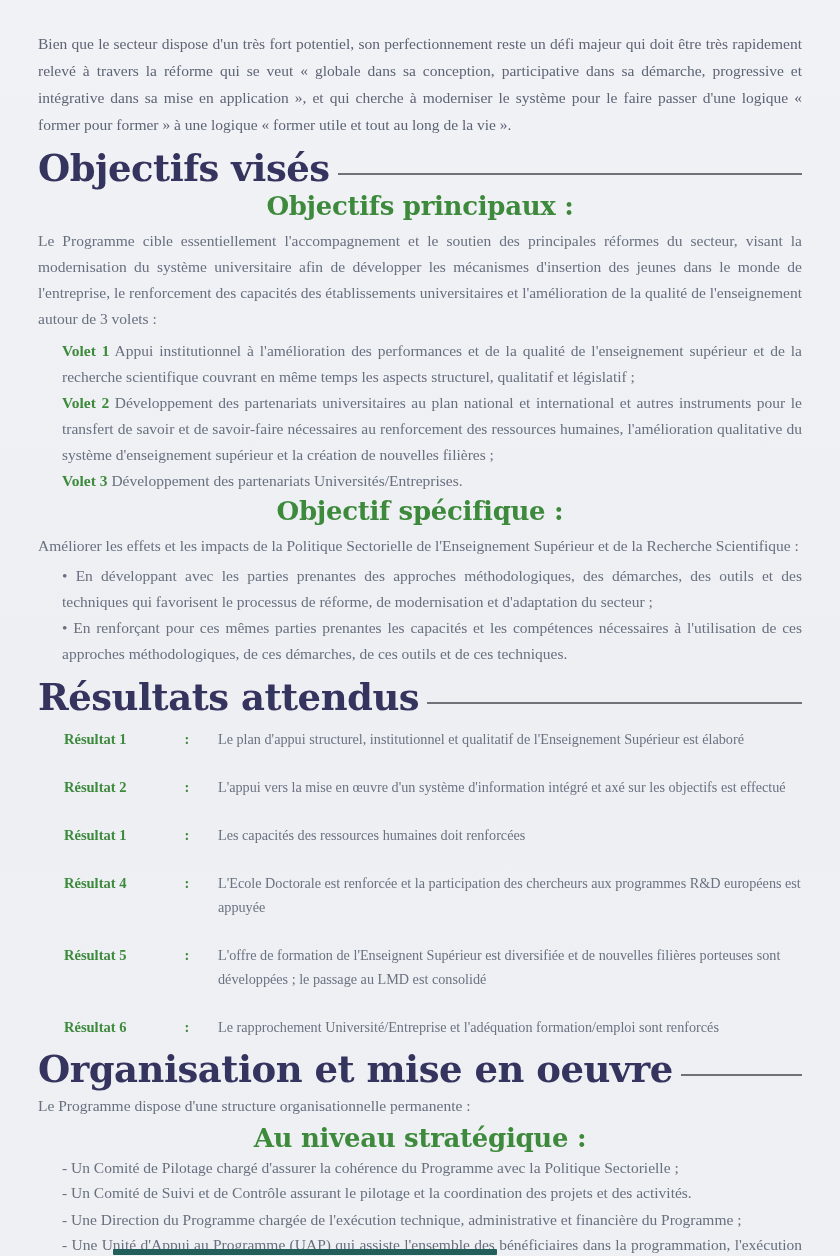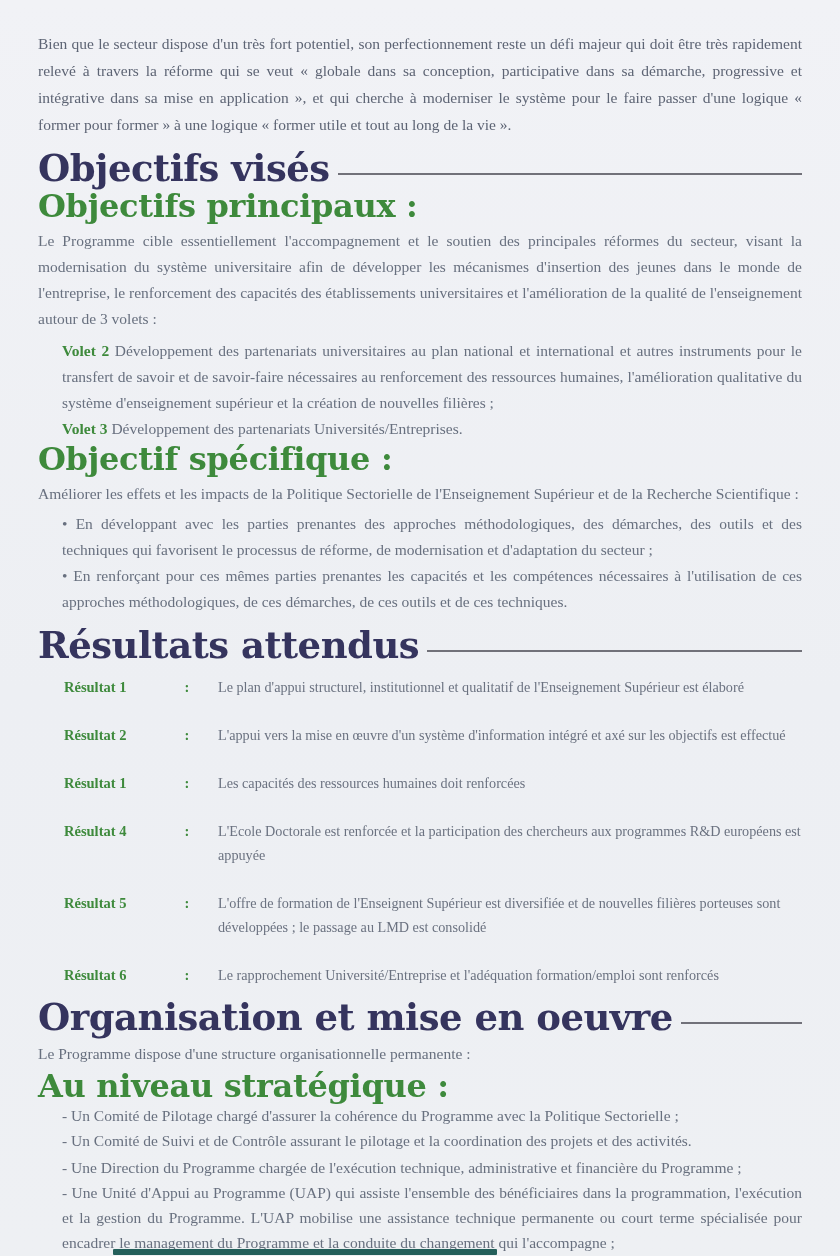--- a/index.html
+++ b/index.html
@@ -22,22 +22,22 @@
   .h1row .h1{
     font-family:"DejaVu Serif","Liberation Serif",serif;
     font-size:37px;font-weight:bold;color:#35345e;line-height:42px;
     letter-spacing:-0.5px;white-space:nowrap;margin:0;
   }
   .h1row .rule{flex:1;height:0;border-top:2px solid #5a5a63;margin-top:12px;opacity:.85;}
 
   
   .h2{
     font-family:"DejaVu Serif","Liberation Serif",serif;
-    font-size:32px;font-weight:bold;color:#3e8a3c;line-height:30px;
-    letter-spacing:-0.3px;margin:2px 0 0 0;
+    font-size:26px;font-weight:bold;color:#3e8a3c;line-height:30px;
+    letter-spacing:-0.3px;margin:2px 0 0 0;text-align:center;
   }
 
   .para{font-size:15.5px;line-height:26px;text-align:justify;margin:7px 0 0 0;}
 
   .volets{margin:6px 0 0 24px;}
   .volet{font-size:15.5px;line-height:26px;text-align:justify;margin:0;}
   .vlabel{font-weight:bold;color:#3e8a3c;}
 
   .bullets{margin:4px 0 0 24px;}
   .bullet{font-size:15.5px;line-height:26px;text-align:justify;margin:0;}
@@ -66,20 +66,21 @@
   <div class="h1row">
     <h1 class="h1">Objectifs visés</h1>
     <div class="rule"></div>
   </div>
 
   <h2 class="h2">Objectifs principaux :</h2>
 
   <p class="para">Le Programme cible essentiellement l'accompagnement et le soutien des principales réformes du secteur, visant la modernisation du système universitaire afin de développer les mécanismes d'insertion des jeunes dans le monde de l'entreprise, le renforcement des capacités des établissements universitaires et l'amélioration de la qualité de l'enseignement autour de 3 volets :</p>
 
   <div class="volets">
+    <p class="volet"><span class="vlabel">Volet 1</span><span> Appui institutionnel  à l'amélioration des performances et de la qualité de l'enseignement supérieur et de la recherche scientifique couvrant en même temps les aspects structurel, qualitatif et législatif ;</span></p>
     <p class="volet"><span class="vlabel">Volet 2</span><span> Développement des partenariats universitaires au plan national et international et autres instruments pour le transfert de savoir et de savoir-faire nécessaires au renforcement des ressources humaines, l'amélioration qualitative du système d'enseignement supérieur et la création de nouvelles filières ;</span></p>
     <p class="volet"><span class="vlabel">Volet 3</span><span> Développement des partenariats Universités/Entreprises.</span></p>
   </div>
 
   <h2 class="h2">Objectif spécifique :</h2>
 
   <p class="para">Améliorer les effets et les impacts de la Politique Sectorielle de l'Enseignement Supérieur et de la Recherche Scientifique :</p>
 
   <div class="bullets">
     <p class="bullet">• En développant avec les parties prenantes des approches méthodologiques, des démarches, des outils et des techniques qui favorisent le processus de réforme, de modernisation et d'adaptation du secteur ;</p>

